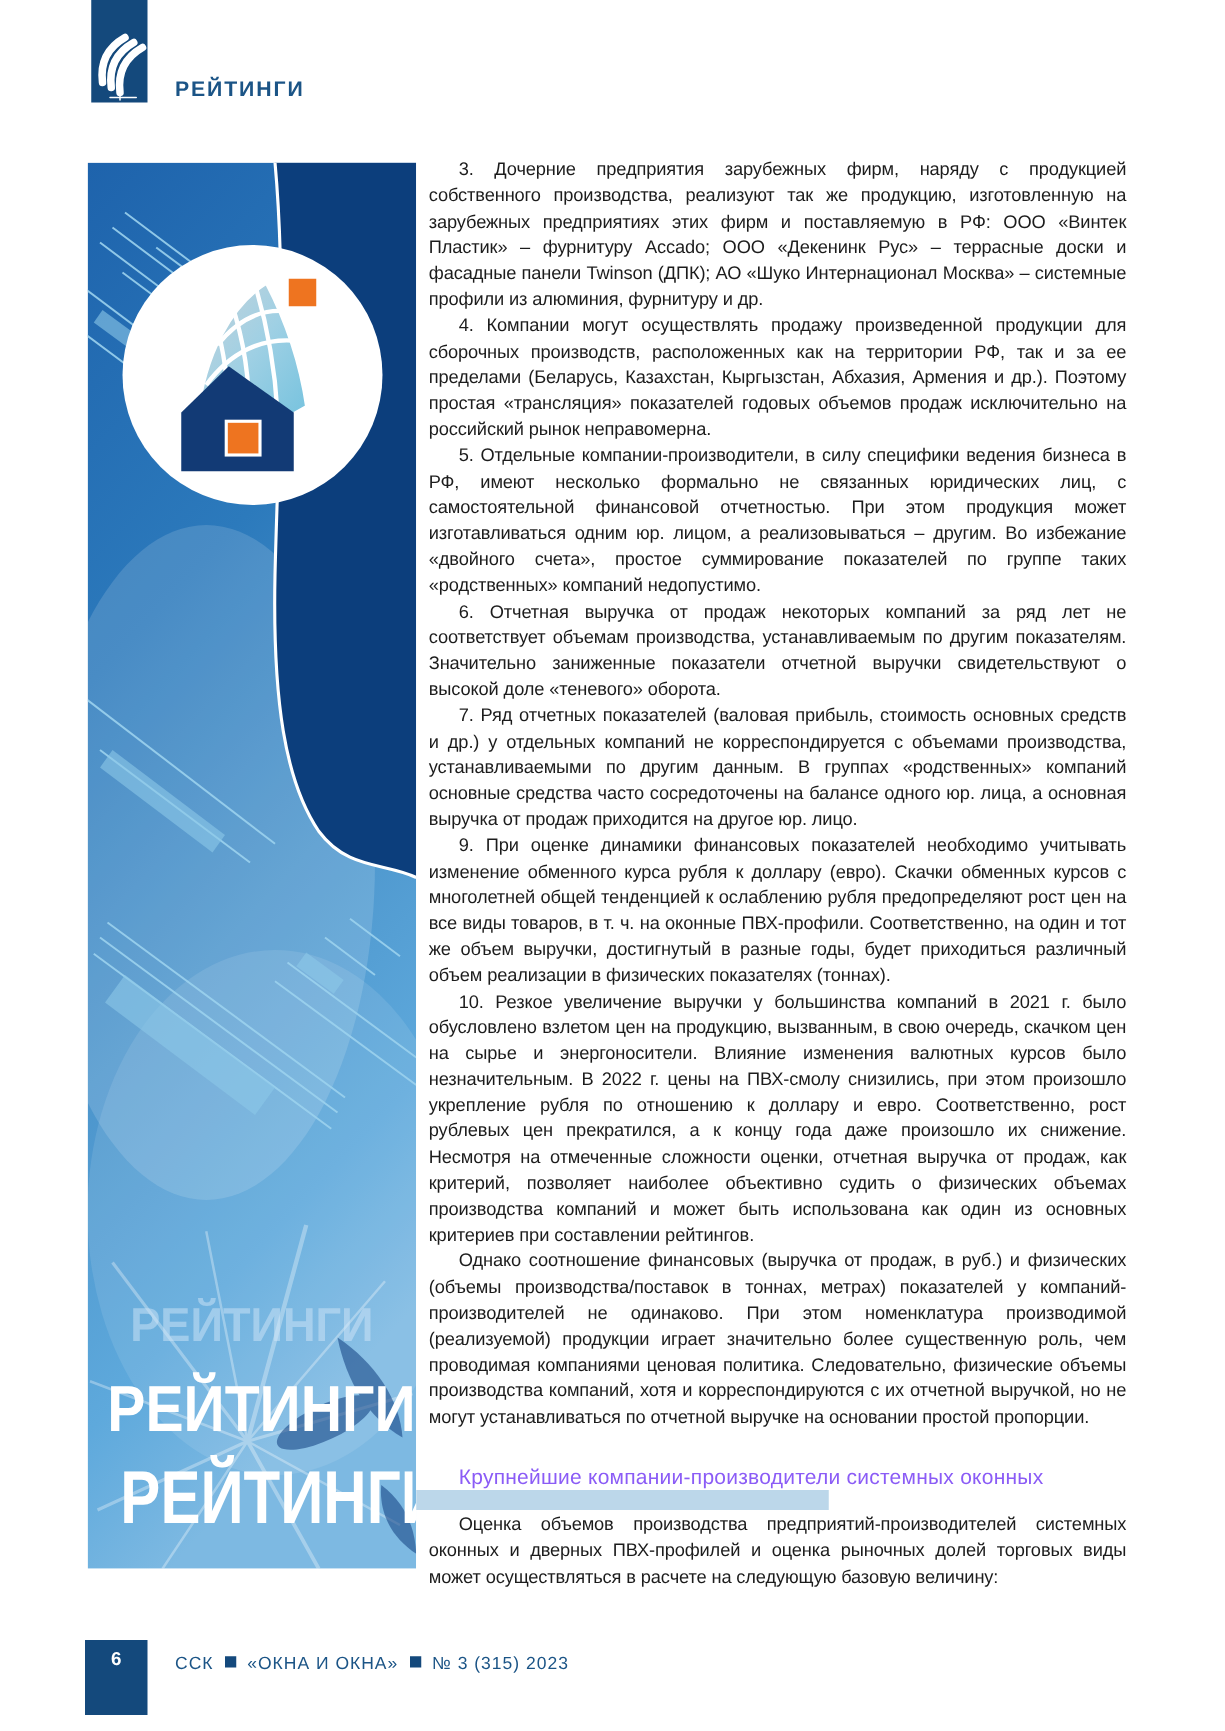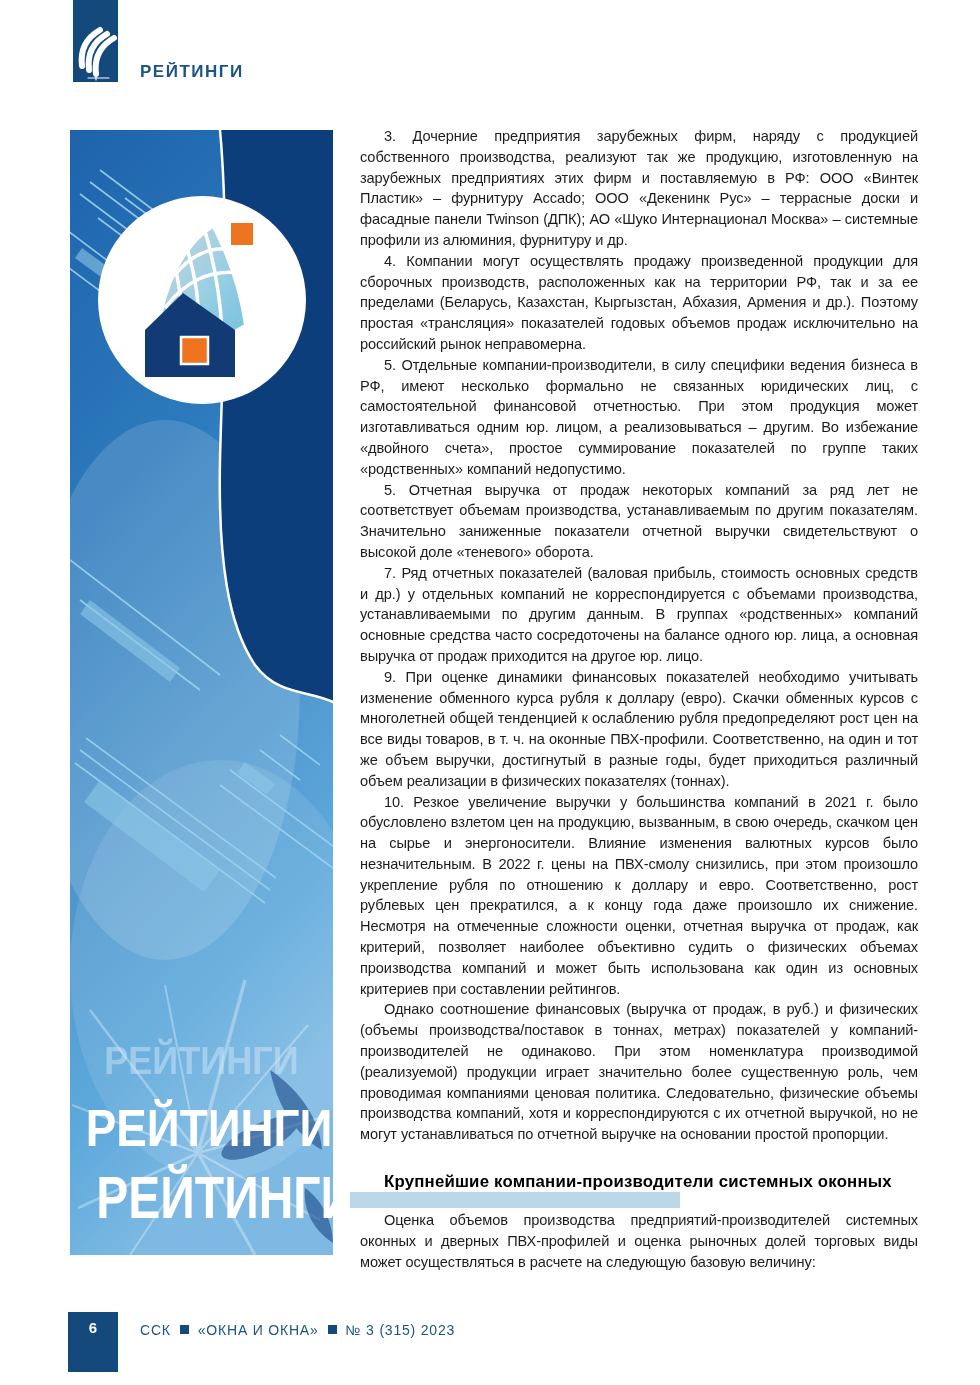--- a/index.html
+++ b/index.html
@@ -15,27 +15,27 @@
   
   .sidebar{position:absolute;left:70px;top:130px;width:263px;height:1125px;overflow:hidden;}
   .sidebar svg.art{position:absolute;left:0;top:0;width:263px;height:1125px;display:block;}
   .wm{position:absolute;left:0;width:100%;text-align:center;font-weight:bold;line-height:1;
       white-space:nowrap;}
   .wm1{top:912px;font-size:38px;color:rgba(213,233,248,0.48);transform:scaleX(0.95);}
   .wm2{top:972px;font-size:52px;color:#ffffff;transform:scaleX(0.88);}
   .wm3{top:1038px;font-size:60px;color:#ffffff;transform:scaleX(0.80);}
 
   
-  .main{position:absolute;left:360px;top:126px;width:558px;color:#1c1c1c;}
+  .main{position:absolute;left:343px;top:126px;width:558px;color:#1c1c1c;}
   .main p{margin:0;font-size:14.6px;line-height:20.8px;text-align:justify;
           text-indent:24px;letter-spacing:-0.1px;}
   .heading-block{position:relative;margin-top:26px;margin-bottom:17px;padding-left:24px;}
   .heading-bar{position:absolute;left:-10px;top:21px;width:330px;height:16px;background:#bcd7ea;}
-  .heading-line{position:relative;display:block;font-size:16.8px;font-weight:bold;
-                line-height:1.32;color:#000000;letter-spacing:0.2px;}
+  .heading-line{position:relative;display:block;font-size:16.8px;font-weight:normal;
+                line-height:1.32;color:#8b5cf6;letter-spacing:0.2px;}
 
   
   .footer-box{position:absolute;left:68px;top:1312px;width:50px;height:60px;background:#14497c;
               color:#fff;font-size:15px;font-weight:bold;text-align:center;padding-top:7px;
               box-sizing:border-box;}
   .footer-line{position:absolute;left:140px;top:1322px;font-size:14px;color:#1b5486;
                letter-spacing:0.8px;white-space:nowrap;}
   .sq{display:inline-block;width:9px;height:9px;background:#14497c;margin:0 9px;
       vertical-align:1px;}
 </style>
@@ -143,21 +143,21 @@
 
     <div class="wm wm1">РЕЙТИНГИ</div>
     <div class="wm wm2">РЕЙТИНГИ</div>
     <div class="wm wm3">РЕЙТИНГИ</div>
   </div>
 
   <div class="main">
     <p>3. Дочерние предприятия зарубежных фирм, наряду с продукцией собственного производства, реализуют так же продукцию, изготовленную на зарубежных предприятиях этих фирм и поставляемую в РФ: ООО «Винтек Пластик» – фурнитуру Accado; ООО «Декенинк Рус» – террасные доски и фасадные панели Twinson (ДПК); АО «Шуко Интернационал Москва» – системные профили из алюминия, фурнитуру и др.</p>
     <p>4. Компании могут осуществлять продажу произведенной продукции для сборочных производств, расположенных как на территории РФ, так и за ее пределами (Беларусь, Казахстан, Кыргызстан, Абхазия, Армения и др.). Поэтому простая «трансляция» показателей годовых объемов продаж исключительно на российский рынок неправомерна.</p>
     <p>5. Отдельные компании-производители, в силу специфики ведения бизнеса в РФ, имеют несколько формально не связанных юридических лиц, с самостоятельной финансовой отчетностью. При этом продукция может изготавливаться одним юр. лицом, а реализовываться – другим. Во избежание «двойного счета», простое суммирование показателей по группе таких «родственных» компаний недопустимо.</p>
-    <p>5. Отчетная выручка от продаж некоторых компаний за ряд лет не соответствует объемам производства, устанавливаемым по другим показателям. Значительно заниженные показатели отчетной выручки свидетельствуют о высокой доле «теневого» оборота.</p>
+    <p>6. Отчетная выручка от продаж некоторых компаний за ряд лет не соответствует объемам производства, устанавливаемым по другим показателям. Значительно заниженные показатели отчетной выручки свидетельствуют о высокой доле «теневого» оборота.</p>
     <p>7. Ряд отчетных показателей (валовая прибыль, стоимость основных средств и др.) у отдельных компаний не корреспондируется с объемами производства, устанавливаемыми по другим данным. В группах «родственных» компаний основные средства часто сосредоточены на балансе одного юр. лица, а основная выручка от продаж приходится на другое юр. лицо.</p>
     <p>9. При оценке динамики финансовых показателей необходимо учитывать изменение обменного курса рубля к доллару (евро). Скачки обменных курсов с многолетней общей тенденцией к ослаблению рубля предопределяют рост цен на все виды товаров, в т. ч. на оконные ПВХ-профили. Соответственно, на один и тот же объем выручки, достигнутый в разные годы, будет приходиться различный объем реализации в физических показателях (тоннах).</p>
     <p>10. Резкое увеличение выручки у большинства компаний в 2021 г. было обусловлено взлетом цен на продукцию, вызванным, в свою очередь, скачком цен на сырье и энергоносители. Влияние изменения валютных курсов было незначительным. В 2022 г. цены на ПВХ-смолу снизились, при этом произошло укрепление рубля по отношению к доллару и евро. Соответственно, рост рублевых цен прекратился, а к концу года даже произошло их снижение. Несмотря на отмеченные сложности оценки, отчетная выручка от продаж, как критерий, позволяет наиболее объективно судить о физических объемах производства компаний и может быть использована как один из основных критериев при составлении рейтингов.</p>
     <p>Однако соотношение финансовых (выручка от продаж, в руб.) и физических (объемы производства/поставок в тоннах, метрах) показателей у компаний-производителей не одинаково. При этом номенклатура производимой (реализуемой) продукции играет значительно более существенную роль, чем проводимая компаниями ценовая политика. Следовательно, физические объемы производства компаний, хотя и корреспондируются с их отчетной выручкой, но не могут устанавливаться по отчетной выручке на основании простой пропорции.</p>
 
     <div class="heading-block">
       <div class="heading-bar"></div>
       <span class="heading-line">Крупнейшие компании-производители системных оконных</span>
     </div>
 

